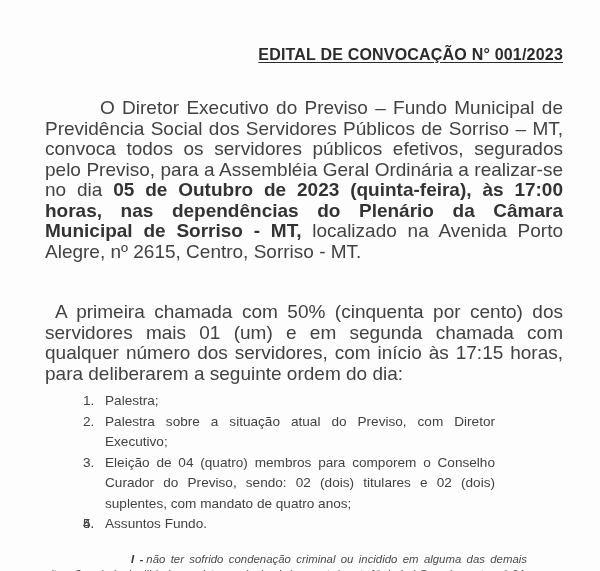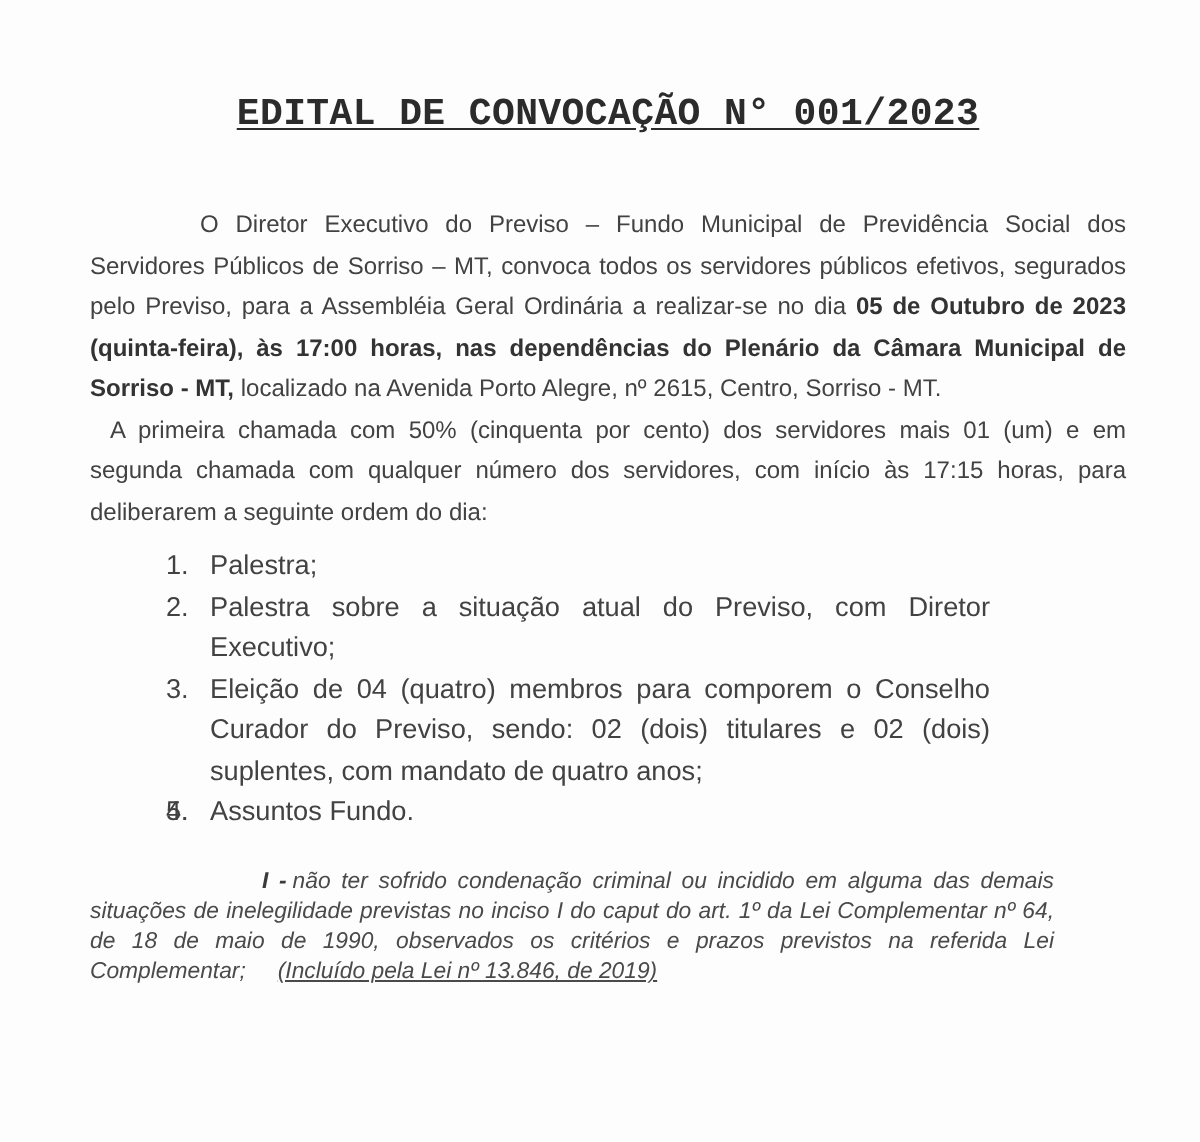--- a/index.html
+++ b/index.html
@@ -11,41 +11,41 @@
     width: 600px;
     height: 571px;
     background: #fdfdfd;
     overflow: hidden;
     padding: 46px 0 0 45px;
     color: #424242;
   }
 
   .title {
     width: 518px;
-    text-align: center;
-    font-size: 19px;
+    text-align: right;
+    font-size: 16px;
     font-weight: bold;
     letter-spacing: 0.2px;
     color: #2b2b2b;
     text-decoration: underline;
     text-underline-offset: 2px;
     margin-bottom: 34px;
-    font-family: Liberation Mono, monospace;
+    font-family: Liberation Sans, sans-serif;
   }
 
   .para {
     width: 518px;
-    font-size: 12px;
+    font-size: 19px;
     line-height: 20.5px;
     text-align: justify;
     color: #424242;
   }
   .para b { color: #333333; }
   .p1 { text-indent: 55px; }
-  .p2 { text-indent: 10px; }
+  .p2 { text-indent: 10px; margin-top: 40px; }
 
   ol.agenda {
     list-style: none;
     margin: 7px 0 0 0;
     padding-left: 38px;
     width: 450px;
   }
   ol.agenda li {
     position: relative;
     padding-left: 22px;

